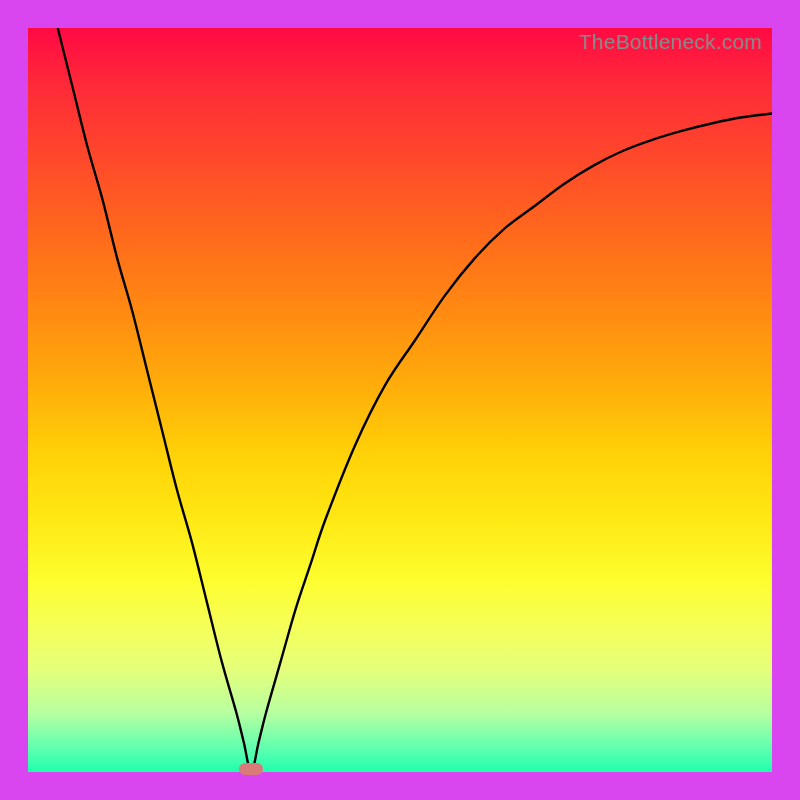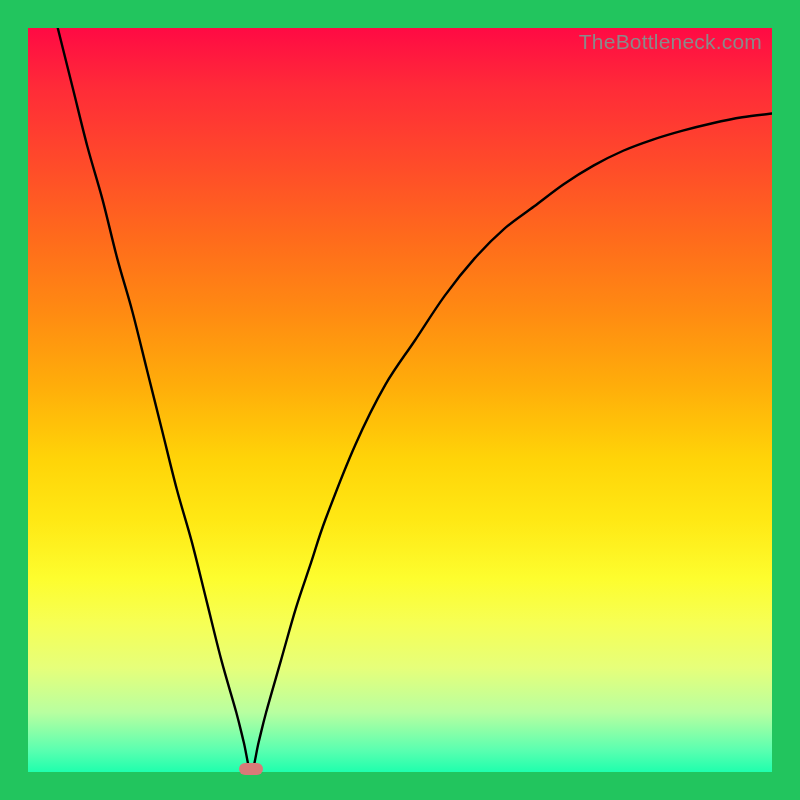--- a/index.html
+++ b/index.html
@@ -1,21 +1,21 @@
 <!DOCTYPE html>
 <html><head>
 <meta charset="utf-8">
 <style>
   * { margin: 0; padding: 0; box-sizing: border-box; }
   html, body { width: 800px; height: 800px; overflow: hidden; background: #000; }
   .frame {
     position: relative;
     width: 800px;
     height: 800px;
-    background: #22c55e;
+    background: #d946ef;
   }
   .plot-area {
     position: absolute;
     left: 28px;
     top: 28px;
     width: 744px;
     height: 744px;
     background: linear-gradient(to bottom,
       #ff0a44 0%,
       #ff2b38 8%,

